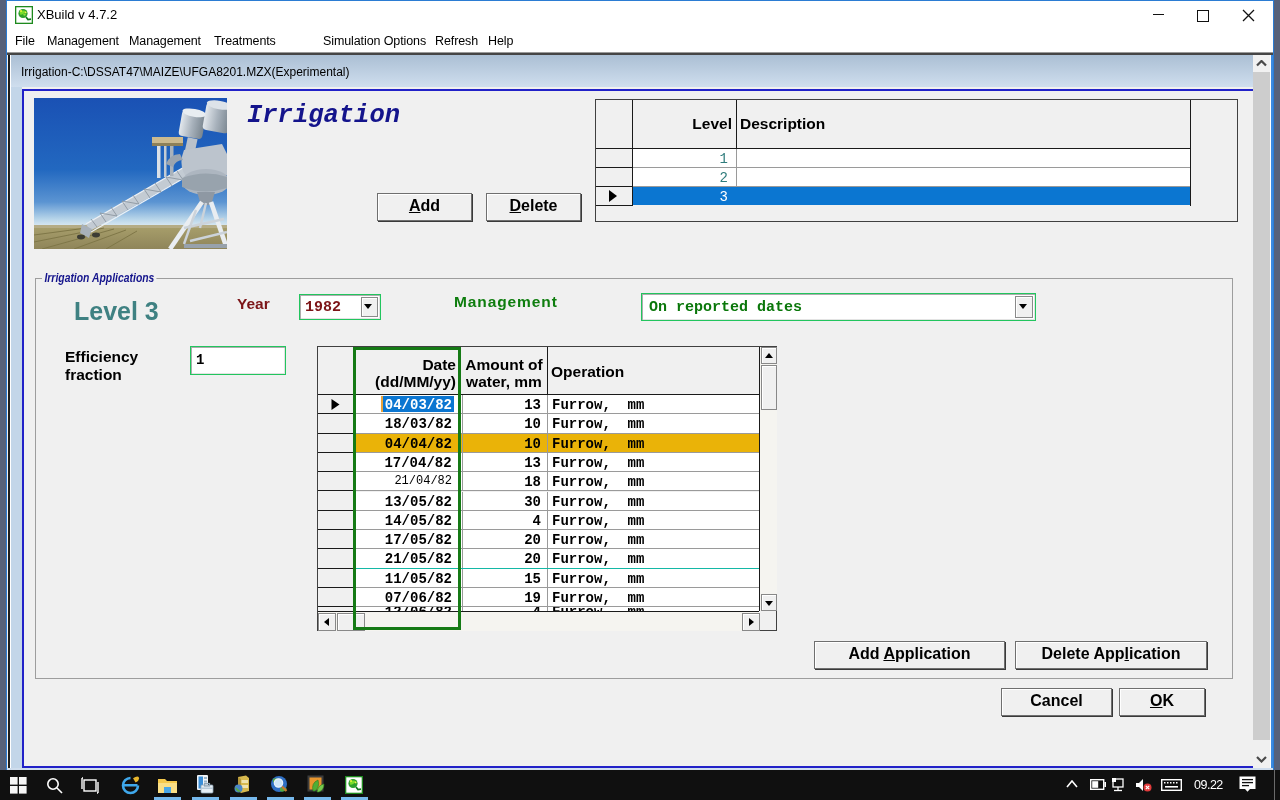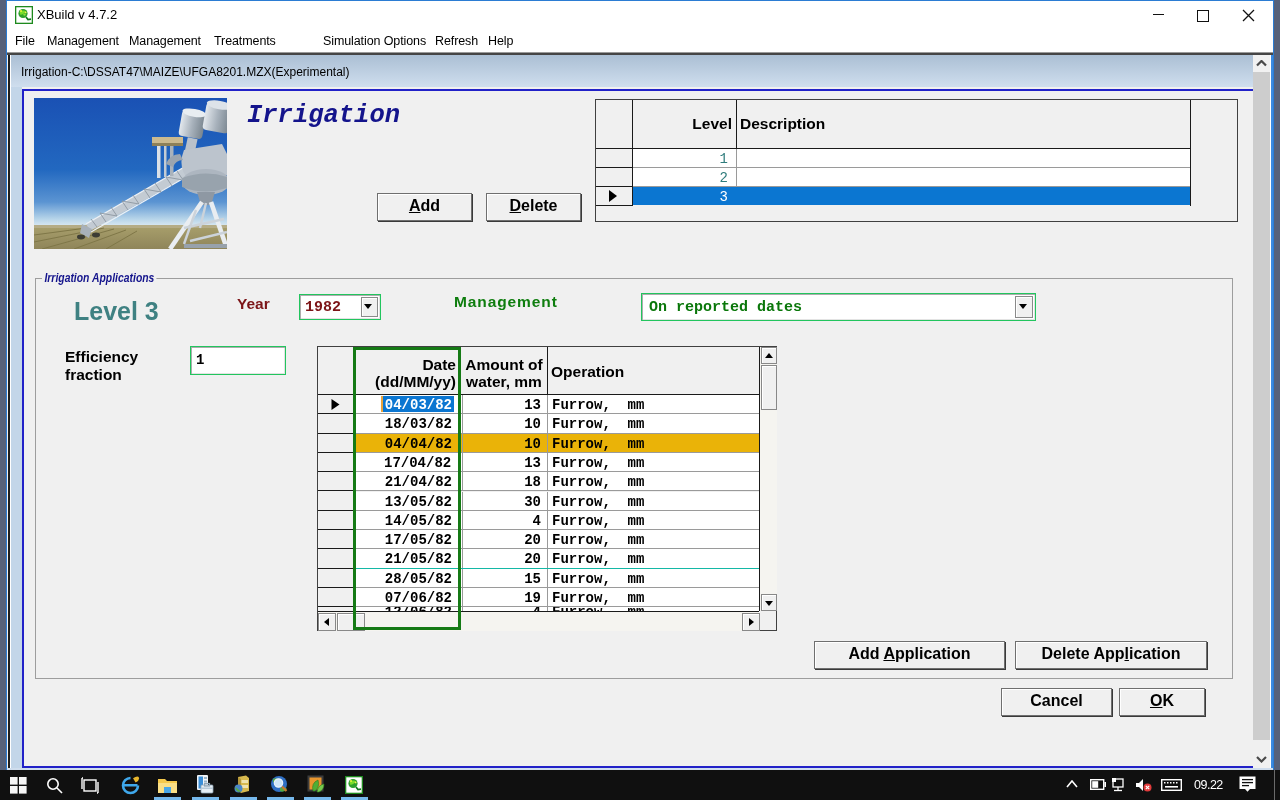--- a/index.html
+++ b/index.html
@@ -256,29 +256,29 @@
       <div class="abs" style="left:0;top:67.3px;width:36px;height:19.3px;background:#f0f0f0;border-bottom:1px solid #1a1a1a;box-sizing:border-box;"></div>
       <div class="abs" style="left:37px;top:86.6px;width:404px;height:19.3px;background:#eab308;border-bottom:1px solid #9a9a9a;box-sizing:border-box;">
         <div class="abs mono" style="left:29px;top:2px;width:68px;text-align:right;font-size:14px;font-weight:bold;color:#000;">04/04/82</div>
         <div class="abs" style="left:107px;top:0;width:1px;height:100%;background:#9a9a9a;"></div>
         <div class="abs mono" style="left:120px;top:2px;width:66px;text-align:right;font-size:14px;font-weight:bold;color:#000;">10</div>
         <div class="abs" style="left:192px;top:0;width:1px;height:100%;background:#9a9a9a;"></div>
         <div class="abs mono" style="left:197px;top:2px;font-size:14px;font-weight:bold;color:#000;white-space:pre;">Furrow,  mm</div>
       </div>
       <div class="abs" style="left:0;top:86.6px;width:36px;height:19.3px;background:#f0f0f0;border-bottom:1px solid #1a1a1a;box-sizing:border-box;"></div>
       <div class="abs" style="left:37px;top:105.9px;width:404px;height:19.3px;background:#fff;border-bottom:1px solid #9a9a9a;box-sizing:border-box;">
-        <div class="abs mono" style="left:29px;top:2px;width:68px;text-align:left;font-size:14px;font-weight:bold;color:#000;">17/04/82</div>
+        <div class="abs mono" style="left:29px;top:2px;width:68px;text-align:center;font-size:14px;font-weight:bold;color:#000;">17/04/82</div>
         <div class="abs" style="left:107px;top:0;width:1px;height:100%;background:#9a9a9a;"></div>
         <div class="abs mono" style="left:120px;top:2px;width:66px;text-align:right;font-size:14px;font-weight:bold;color:#000;">13</div>
         <div class="abs" style="left:192px;top:0;width:1px;height:100%;background:#9a9a9a;"></div>
         <div class="abs mono" style="left:197px;top:2px;font-size:14px;font-weight:bold;color:#000;white-space:pre;">Furrow,  mm</div>
       </div>
       <div class="abs" style="left:0;top:105.9px;width:36px;height:19.3px;background:#f0f0f0;border-bottom:1px solid #1a1a1a;box-sizing:border-box;"></div>
       <div class="abs" style="left:37px;top:125.2px;width:404px;height:19.3px;background:#fff;border-bottom:1px solid #9a9a9a;box-sizing:border-box;">
-        <div class="abs mono" style="left:29px;top:2px;width:68px;text-align:right;font-size:14px;font-weight:bold;color:#000;">21/04/82</div>
+        <div class="abs mono" style="left:29px;top:2px;width:68px;text-align:right;font-size:12px;font-weight:normal;color:#000;">21/04/82</div>
         <div class="abs" style="left:107px;top:0;width:1px;height:100%;background:#9a9a9a;"></div>
         <div class="abs mono" style="left:120px;top:2px;width:66px;text-align:right;font-size:14px;font-weight:bold;color:#000;">18</div>
         <div class="abs" style="left:192px;top:0;width:1px;height:100%;background:#9a9a9a;"></div>
         <div class="abs mono" style="left:197px;top:2px;font-size:14px;font-weight:bold;color:#000;white-space:pre;">Furrow,  mm</div>
       </div>
       <div class="abs" style="left:0;top:125.2px;width:36px;height:19.3px;background:#f0f0f0;border-bottom:1px solid #1a1a1a;box-sizing:border-box;"></div>
       <div class="abs" style="left:37px;top:144.5px;width:404px;height:19.3px;background:#fff;border-bottom:1px solid #9a9a9a;box-sizing:border-box;">
         <div class="abs mono" style="left:29px;top:2px;width:68px;text-align:right;font-size:14px;font-weight:bold;color:#000;">13/05/82</div>
         <div class="abs" style="left:107px;top:0;width:1px;height:100%;background:#9a9a9a;"></div>
         <div class="abs mono" style="left:120px;top:2px;width:66px;text-align:right;font-size:14px;font-weight:bold;color:#000;">30</div>
@@ -304,21 +304,21 @@
       <div class="abs" style="left:0;top:183.1px;width:36px;height:19.3px;background:#f0f0f0;border-bottom:1px solid #1a1a1a;box-sizing:border-box;"></div>
       <div class="abs" style="left:37px;top:202.4px;width:404px;height:19.3px;background:#fff;border-bottom:1px solid #14b8a6;box-sizing:border-box;">
         <div class="abs mono" style="left:29px;top:2px;width:68px;text-align:right;font-size:14px;font-weight:bold;color:#000;">21/05/82</div>
         <div class="abs" style="left:107px;top:0;width:1px;height:100%;background:#9a9a9a;"></div>
         <div class="abs mono" style="left:120px;top:2px;width:66px;text-align:right;font-size:14px;font-weight:bold;color:#000;">20</div>
         <div class="abs" style="left:192px;top:0;width:1px;height:100%;background:#9a9a9a;"></div>
         <div class="abs mono" style="left:197px;top:2px;font-size:14px;font-weight:bold;color:#000;white-space:pre;">Furrow,  mm</div>
       </div>
       <div class="abs" style="left:0;top:202.4px;width:36px;height:19.3px;background:#f0f0f0;border-bottom:1px solid #1a1a1a;box-sizing:border-box;"></div>
       <div class="abs" style="left:37px;top:221.70000000000002px;width:404px;height:19.3px;background:#fff;border-bottom:1px solid #9a9a9a;box-sizing:border-box;">
-        <div class="abs mono" style="left:29px;top:2px;width:68px;text-align:right;font-size:14px;font-weight:bold;color:#000;">28/05/82</div>
+        <div class="abs mono" style="left:29px;top:2px;width:68px;text-align:right;font-size:14px;font-weight:bold;color:#000;">11/05/82</div>
         <div class="abs" style="left:107px;top:0;width:1px;height:100%;background:#9a9a9a;"></div>
         <div class="abs mono" style="left:120px;top:2px;width:66px;text-align:right;font-size:14px;font-weight:bold;color:#000;">15</div>
         <div class="abs" style="left:192px;top:0;width:1px;height:100%;background:#9a9a9a;"></div>
         <div class="abs mono" style="left:197px;top:2px;font-size:14px;font-weight:bold;color:#000;white-space:pre;">Furrow,  mm</div>
       </div>
       <div class="abs" style="left:0;top:221.70000000000002px;width:36px;height:19.3px;background:#f0f0f0;border-bottom:1px solid #1a1a1a;box-sizing:border-box;"></div>
       <div class="abs" style="left:37px;top:241.0px;width:404px;height:19.3px;background:#fff;border-bottom:1px solid #9a9a9a;box-sizing:border-box;">
         <div class="abs mono" style="left:29px;top:2px;width:68px;text-align:right;font-size:14px;font-weight:bold;color:#000;">07/06/82</div>
         <div class="abs" style="left:107px;top:0;width:1px;height:100%;background:#9a9a9a;"></div>
         <div class="abs mono" style="left:120px;top:2px;width:66px;text-align:right;font-size:14px;font-weight:bold;color:#000;">19</div>

